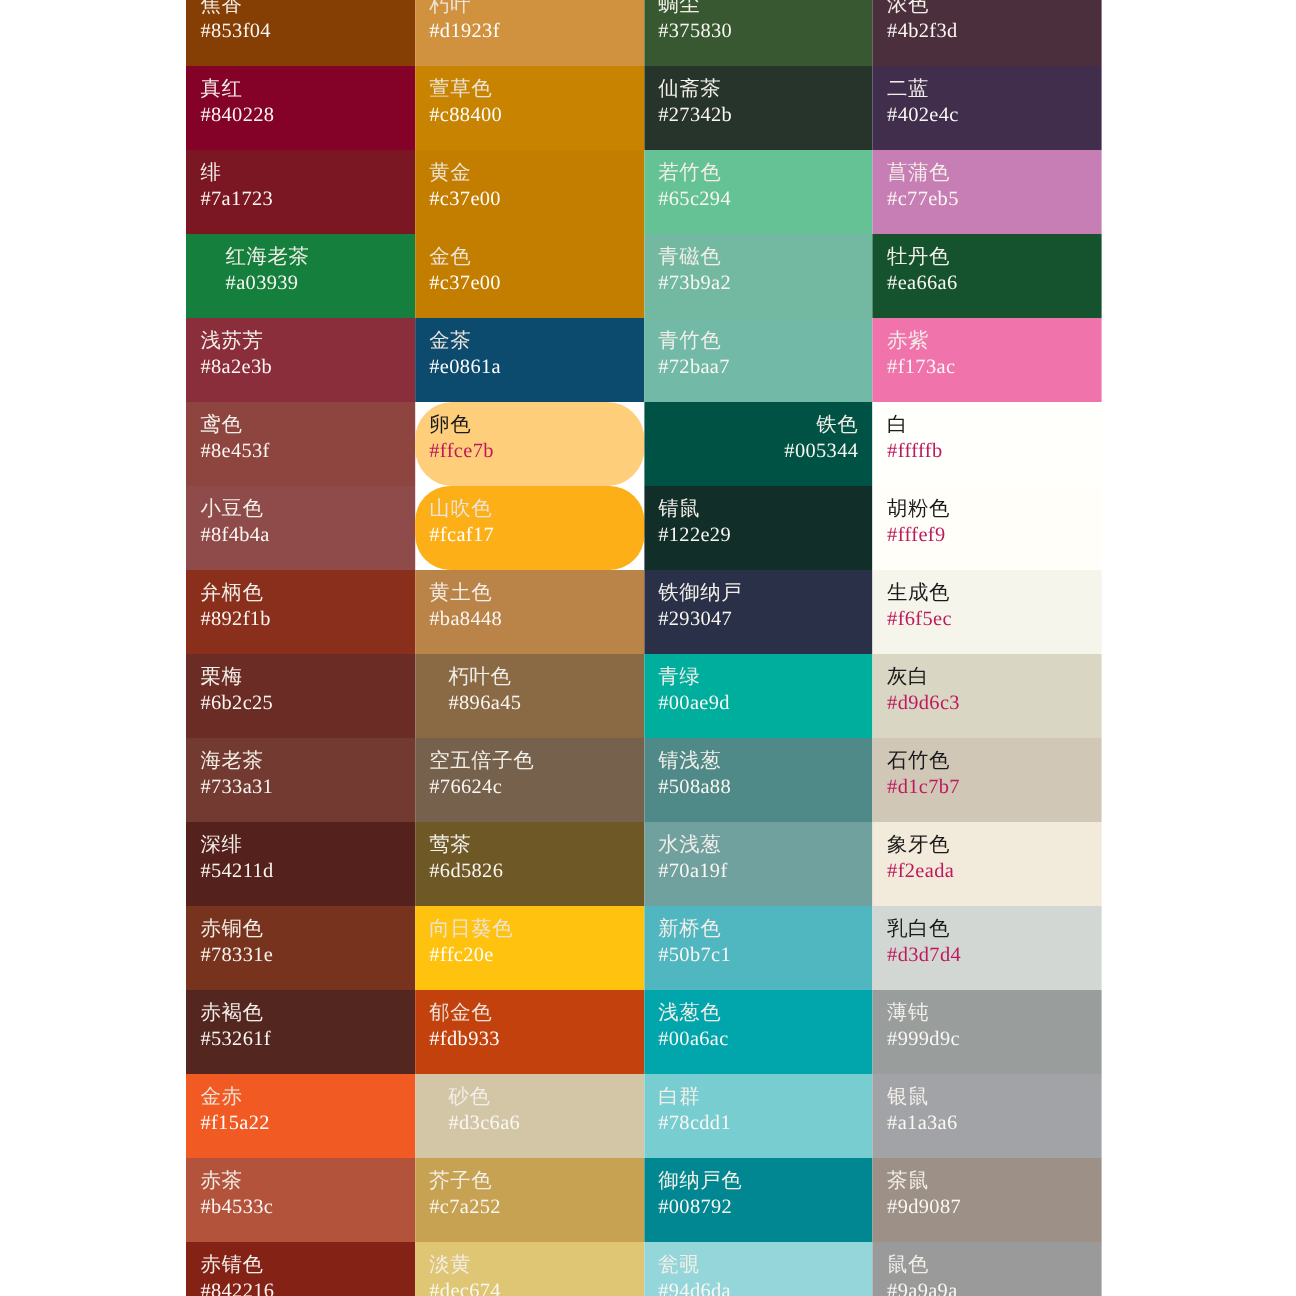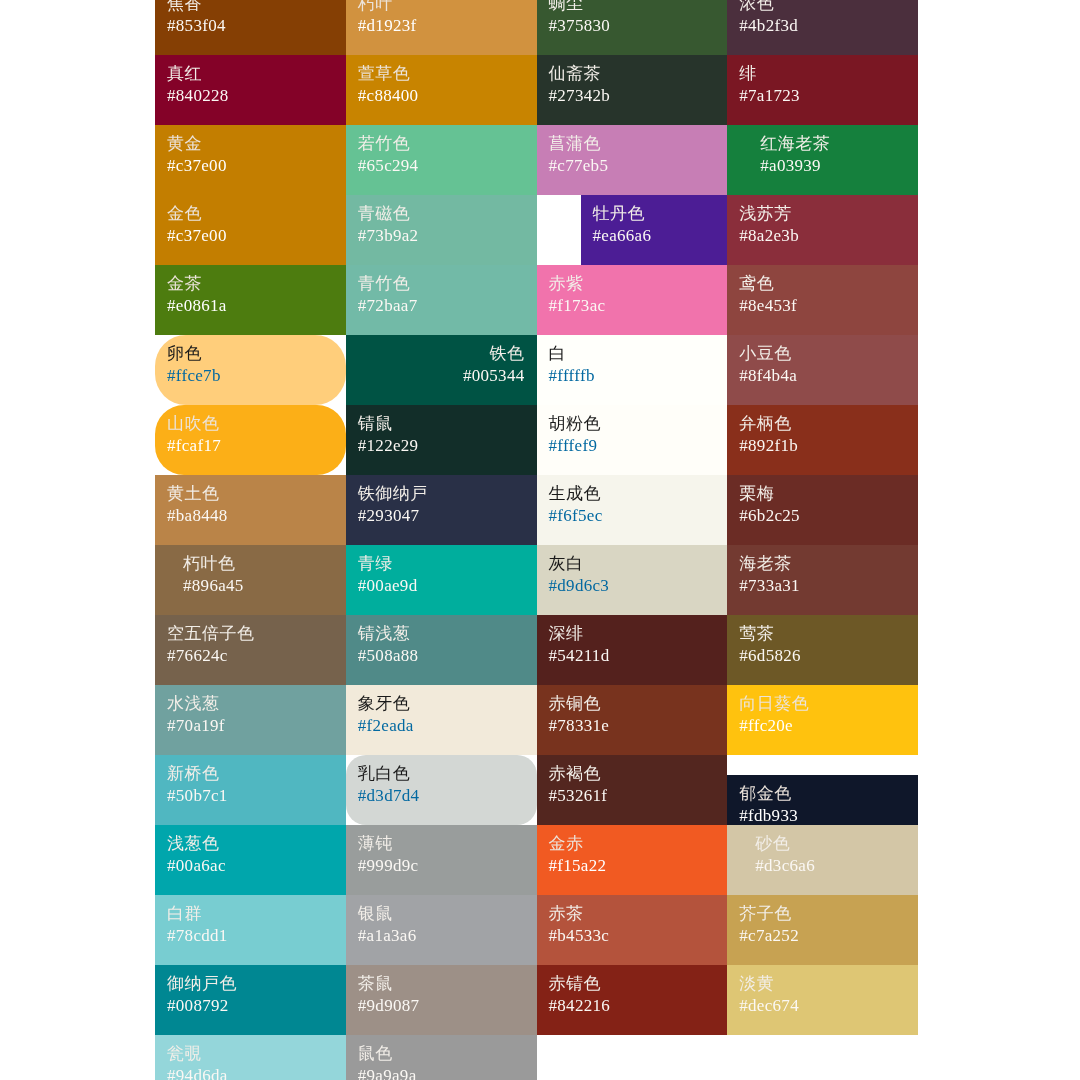--- a/index.html
+++ b/index.html
@@ -45,21 +45,21 @@
   }
   .swatch-hex {
     display: block;
     font-size: 17px;
     letter-spacing: 0.3px;
     white-space: nowrap;
   }
   .txt-light .swatch-name { color: #f2eee8; }
   .txt-light .swatch-hex  { color: #fbf8f4; }
   .txt-dark  .swatch-name { color: #1a1a1a; }
-  .txt-dark  .swatch-hex  { color: #0369a1; }
+  .txt-dark  .swatch-hex  { color: #be185d; }
   .txt-mute  .swatch-name { color: #ece4dc; }
   .txt-mute  .swatch-hex  { color: #ffffff; }
 </style>
 </head>
 <body>
 
 <div id="palette-page">
   <div id="palette-grid">
       <div class="swatch txt-light" style="background: rgb(133, 63, 4);">
         <span class="swatch-name">焦香</span>
@@ -82,20 +82,24 @@
         <span class="swatch-hex">#840228</span>
       </div>
       <div class="swatch txt-mute" style="background: rgb(200, 132, 0);">
         <span class="swatch-name">萱草色</span>
         <span class="swatch-hex">#c88400</span>
       </div>
       <div class="swatch txt-light" style="background: rgb(39, 52, 43);">
         <span class="swatch-name">仙斋茶</span>
         <span class="swatch-hex">#27342b</span>
       </div>
+      <div class="swatch txt-light" style="background: rgb(64, 46, 76);">
+        <span class="swatch-name">二蓝</span>
+        <span class="swatch-hex">#402e4c</span>
+      </div>
       <div class="swatch txt-light" style="background: rgb(122, 23, 35);">
         <span class="swatch-name">绯</span>
         <span class="swatch-hex">#7a1723</span>
       </div>
       <div class="swatch txt-mute" style="background: rgb(195, 126, 0);">
         <span class="swatch-name">黄金</span>
         <span class="swatch-hex">#c37e00</span>
       </div>
       <div class="swatch txt-light" style="background: rgb(101, 194, 148);">
         <span class="swatch-name">若竹色</span>
@@ -110,29 +114,29 @@
         <span class="swatch-hex">#a03939</span>
       </div>
       <div class="swatch txt-mute" style="background: rgb(195, 126, 0);">
         <span class="swatch-name">金色</span>
         <span class="swatch-hex">#c37e00</span>
       </div>
       <div class="swatch txt-light" style="background: rgb(115, 185, 162);">
         <span class="swatch-name">青磁色</span>
         <span class="swatch-hex">#73b9a2</span>
       </div>
-      <div class="swatch txt-light" style="background: #4c1d95; margin-left: 44px;">
+      <div class="swatch txt-light" style="background: #14532d;">
         <span class="swatch-name">牡丹色</span>
         <span class="swatch-hex">#ea66a6</span>
       </div>
       <div class="swatch txt-light" style="background: rgb(138, 46, 59);">
         <span class="swatch-name">浅苏芳</span>
         <span class="swatch-hex">#8a2e3b</span>
       </div>
-      <div class="swatch txt-mute" style="background: #4d7c0f;">
+      <div class="swatch txt-mute" style="background: #0c4a6e;">
         <span class="swatch-name">金茶</span>
         <span class="swatch-hex">#e0861a</span>
       </div>
       <div class="swatch txt-light" style="background: rgb(114, 186, 167);">
         <span class="swatch-name">青竹色</span>
         <span class="swatch-hex">#72baa7</span>
       </div>
       <div class="swatch txt-light" style="background: rgb(241, 115, 172);">
         <span class="swatch-name">赤紫</span>
         <span class="swatch-hex">#f173ac</span>
@@ -206,20 +210,24 @@
         <span class="swatch-hex">#733a31</span>
       </div>
       <div class="swatch txt-light" style="background: rgb(118, 98, 76);">
         <span class="swatch-name">空五倍子色</span>
         <span class="swatch-hex">#76624c</span>
       </div>
       <div class="swatch txt-light" style="background: rgb(80, 138, 136);">
         <span class="swatch-name">锖浅葱</span>
         <span class="swatch-hex">#508a88</span>
       </div>
+      <div class="swatch txt-dark" style="background: rgb(209, 199, 183);">
+        <span class="swatch-name">石竹色</span>
+        <span class="swatch-hex">#d1c7b7</span>
+      </div>
       <div class="swatch txt-light" style="background: rgb(84, 33, 29);">
         <span class="swatch-name">深绯</span>
         <span class="swatch-hex">#54211d</span>
       </div>
       <div class="swatch txt-light" style="background: rgb(109, 88, 38);">
         <span class="swatch-name">莺茶</span>
         <span class="swatch-hex">#6d5826</span>
       </div>
       <div class="swatch txt-light" style="background: rgb(112, 161, 159);">
         <span class="swatch-name">水浅葱</span>
@@ -234,29 +242,29 @@
         <span class="swatch-hex">#78331e</span>
       </div>
       <div class="swatch txt-mute" style="background: rgb(255, 194, 14);">
         <span class="swatch-name">向日葵色</span>
         <span class="swatch-hex">#ffc20e</span>
       </div>
       <div class="swatch txt-light" style="background: rgb(80, 183, 193);">
         <span class="swatch-name">新桥色</span>
         <span class="swatch-hex">#50b7c1</span>
       </div>
-      <div class="swatch txt-dark" style="background: rgb(211, 215, 212); border-radius: 20px;">
+      <div class="swatch txt-dark" style="background: rgb(211, 215, 212);">
         <span class="swatch-name">乳白色</span>
         <span class="swatch-hex">#d3d7d4</span>
       </div>
       <div class="swatch txt-light" style="background: rgb(83, 38, 31);">
         <span class="swatch-name">赤褐色</span>
         <span class="swatch-hex">#53261f</span>
       </div>
-      <div class="swatch txt-mute" style="background: #0f172a; margin-top: 20px;">
+      <div class="swatch txt-mute" style="background: #c2410c;">
         <span class="swatch-name">郁金色</span>
         <span class="swatch-hex">#fdb933</span>
       </div>
       <div class="swatch txt-light" style="background: rgb(0, 166, 172);">
         <span class="swatch-name">浅葱色</span>
         <span class="swatch-hex">#00a6ac</span>
       </div>
       <div class="swatch txt-light" style="background: rgb(153, 157, 156);">
         <span class="swatch-name">薄钝</span>
         <span class="swatch-hex">#999d9c</span>

